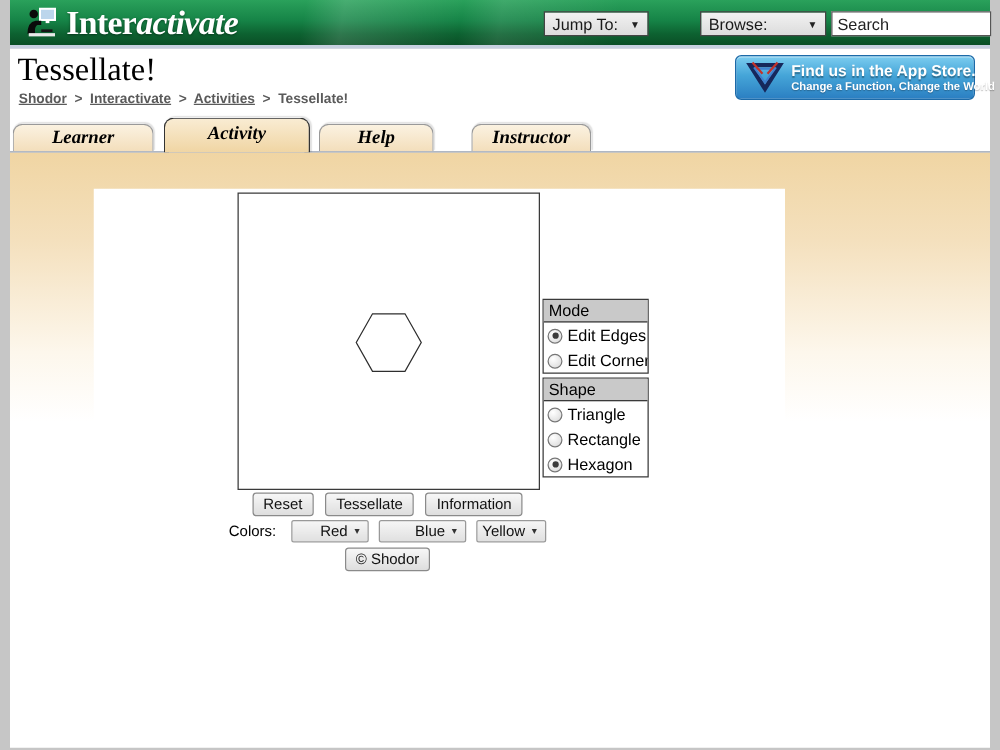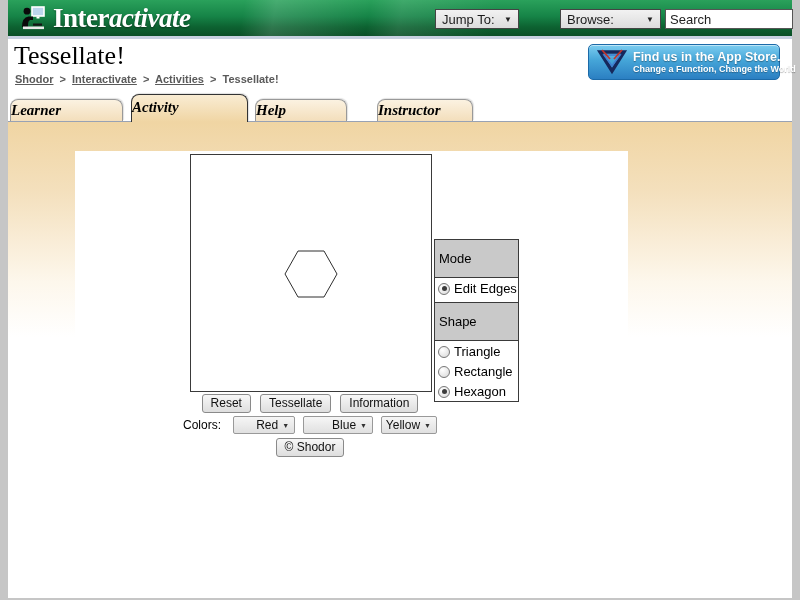--- a/index.html
+++ b/index.html
@@ -60,21 +60,21 @@
     box-shadow:inset 0 1px 0 rgba(255,255,255,.5);
   }
   .badge-text{display:flex;flex-direction:column;line-height:1.15;}
   .badge-line1{color:#fff;font-size:12.5px;font-weight:bold;text-shadow:0 1px 1px rgba(0,0,0,.35);white-space:nowrap;}
   .badge-line2{color:#fff;font-size:9px;font-weight:bold;text-shadow:0 1px 1px rgba(0,0,0,.3);white-space:nowrap;}
 
   
   .tab{
     position:absolute;box-sizing:border-box;cursor:pointer;
     font-family:"Liberation Serif", serif;font-style:italic;font-weight:bold;
-    font-size:15px;color:#000;
+    font-size:15px;color:#000;text-align:center;
     border:1px solid #999;border-bottom:none;border-radius:8px 8px 0 0;
     background:linear-gradient(#fbf2e1,#f3debb);
     top:99px;height:22px;line-height:21px;z-index:2;
     box-shadow:1px -1px 1px rgba(0,0,0,.12);
   }
   .tab-learner{left:10px;width:113px;}
   .tab-activity{left:131px;width:117px;font-style:italic;}
   .tab-help{left:255px;width:92px;}
   .tab-instructor{left:377px;width:96px;}
   .tab.active{
@@ -98,21 +98,21 @@
 
   
   .panel{
     position:absolute;left:426px;width:85px;box-sizing:border-box;
     background:#fff;border:1px solid #3a3a3a;
   }
   .panel-mode{top:117px;}
   .panel-shape{top:180px;}
   .panel-title{
     background:#c9c9c9;border-bottom:1px solid #3a3a3a;
-    font-size:13px;color:#000;padding:11px 4px;
+    font-size:13px;color:#000;padding:1px 4px;
   }
   .radio-row{
     display:flex;align-items:center;gap:4px;
     font-size:13px;color:#000;padding:3px 1px 2px 3px;
     white-space:nowrap;overflow:hidden;cursor:pointer;
   }
   .radio{
     flex:0 0 auto;width:12px;height:12px;box-sizing:border-box;border-radius:50%;
     border:1px solid #777;background:radial-gradient(circle at 35% 30%, #ffffff, #d7d7d7);
   }

